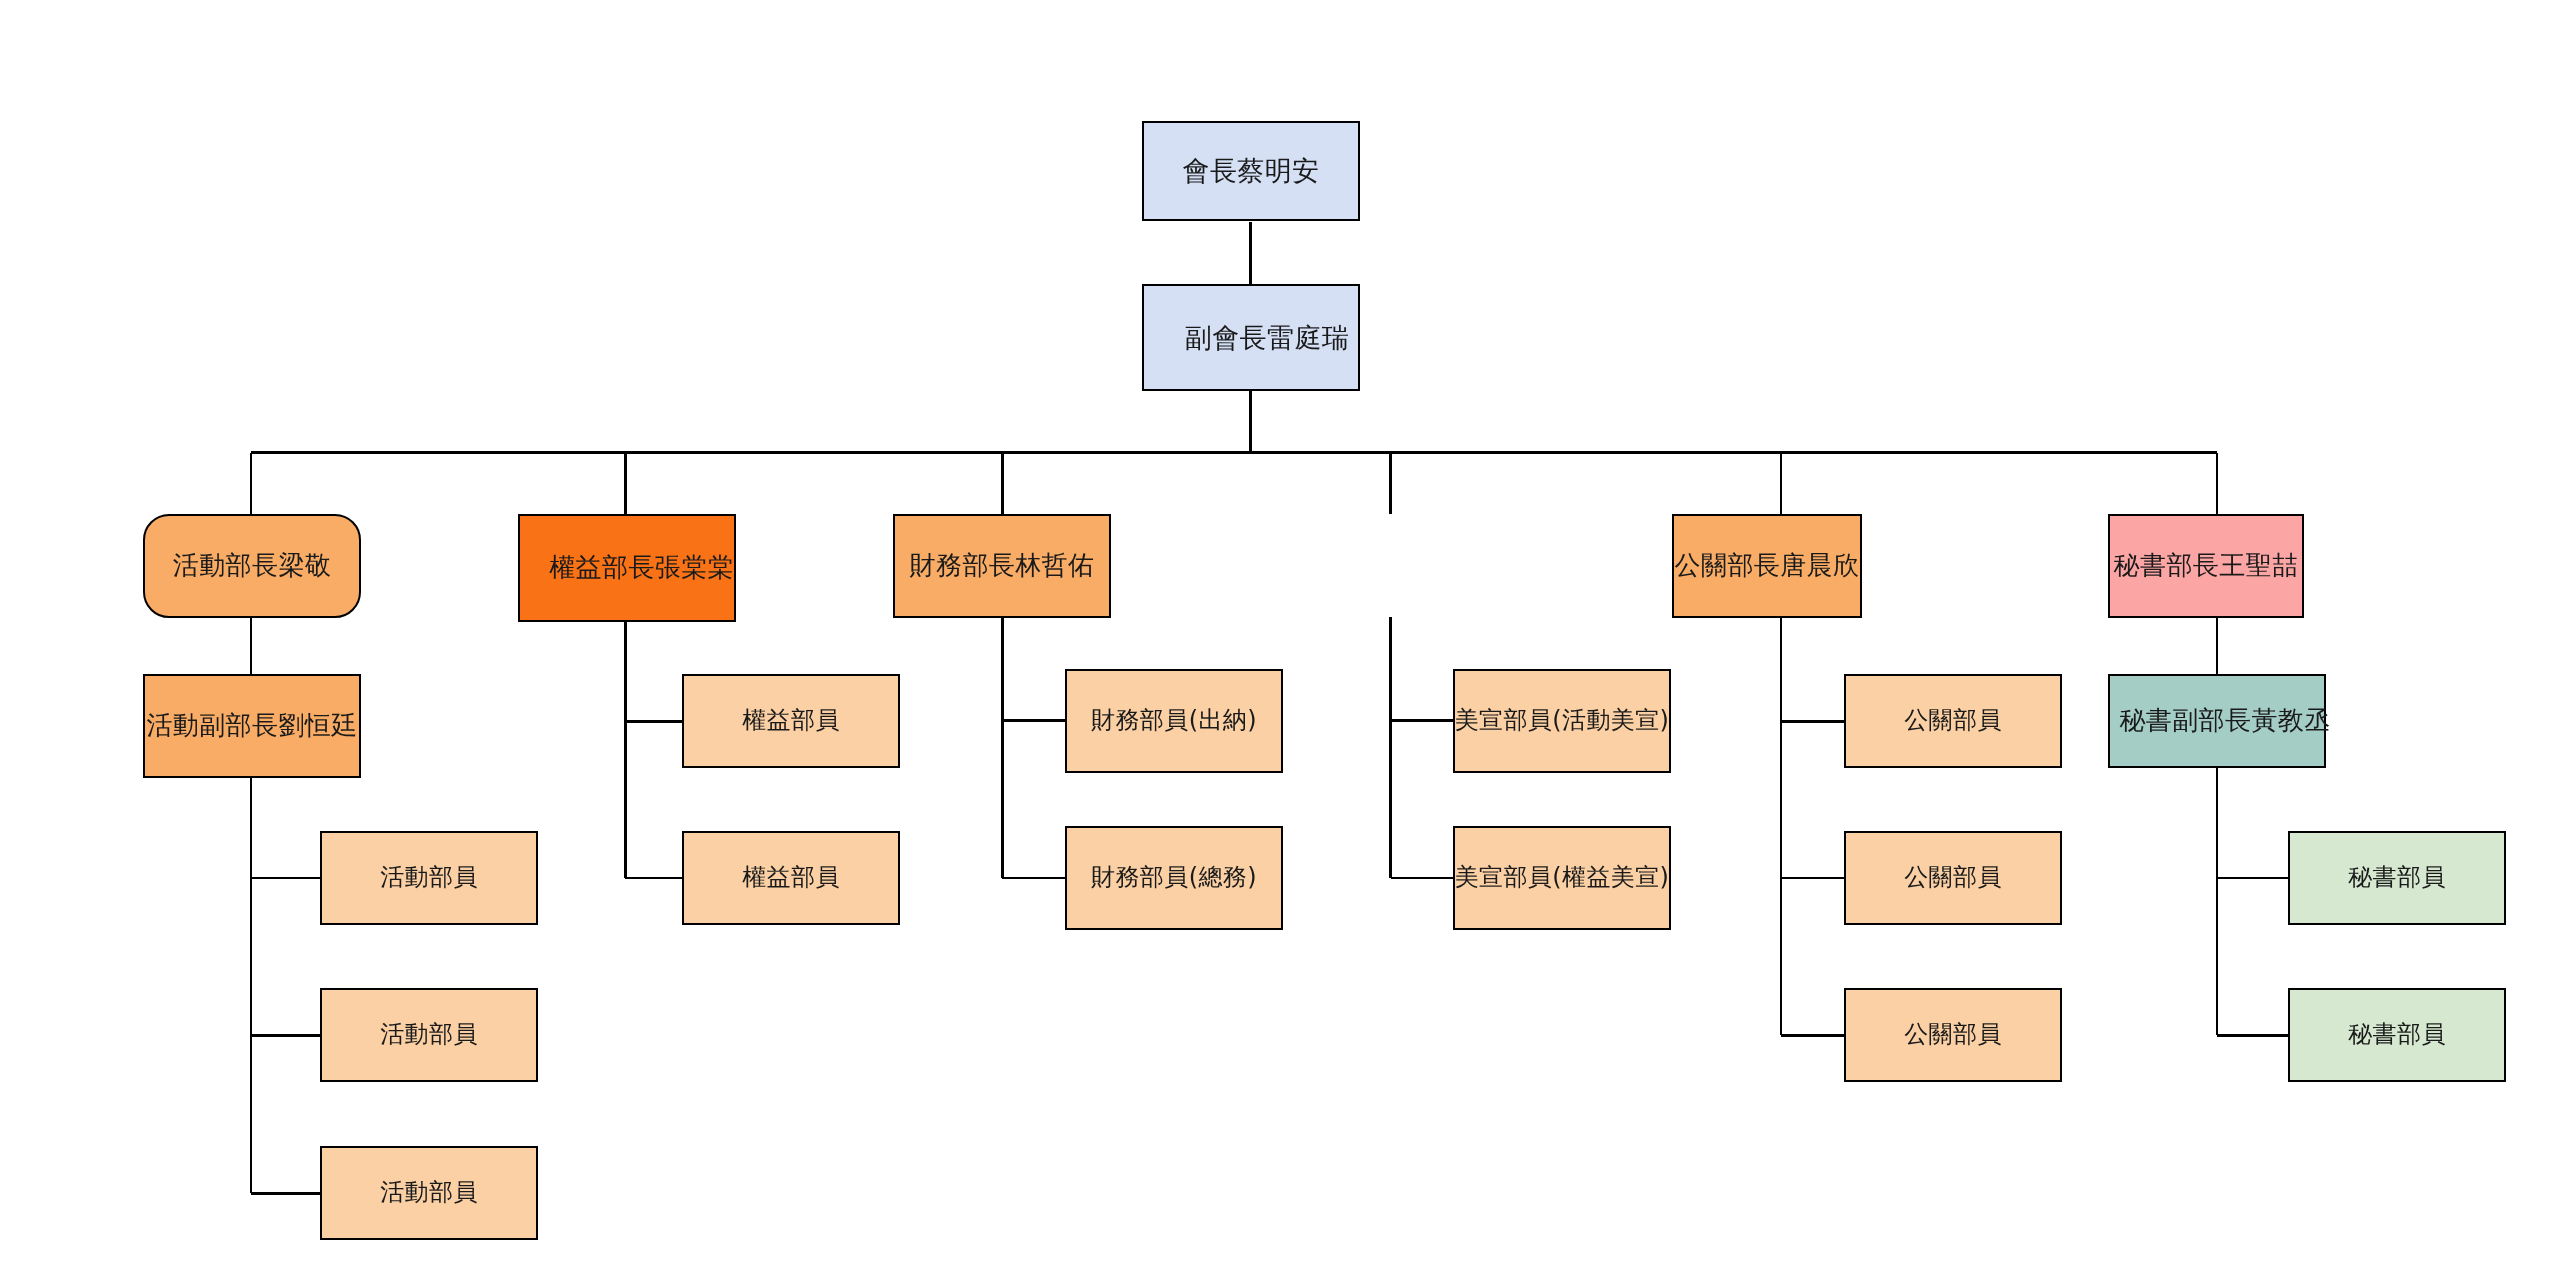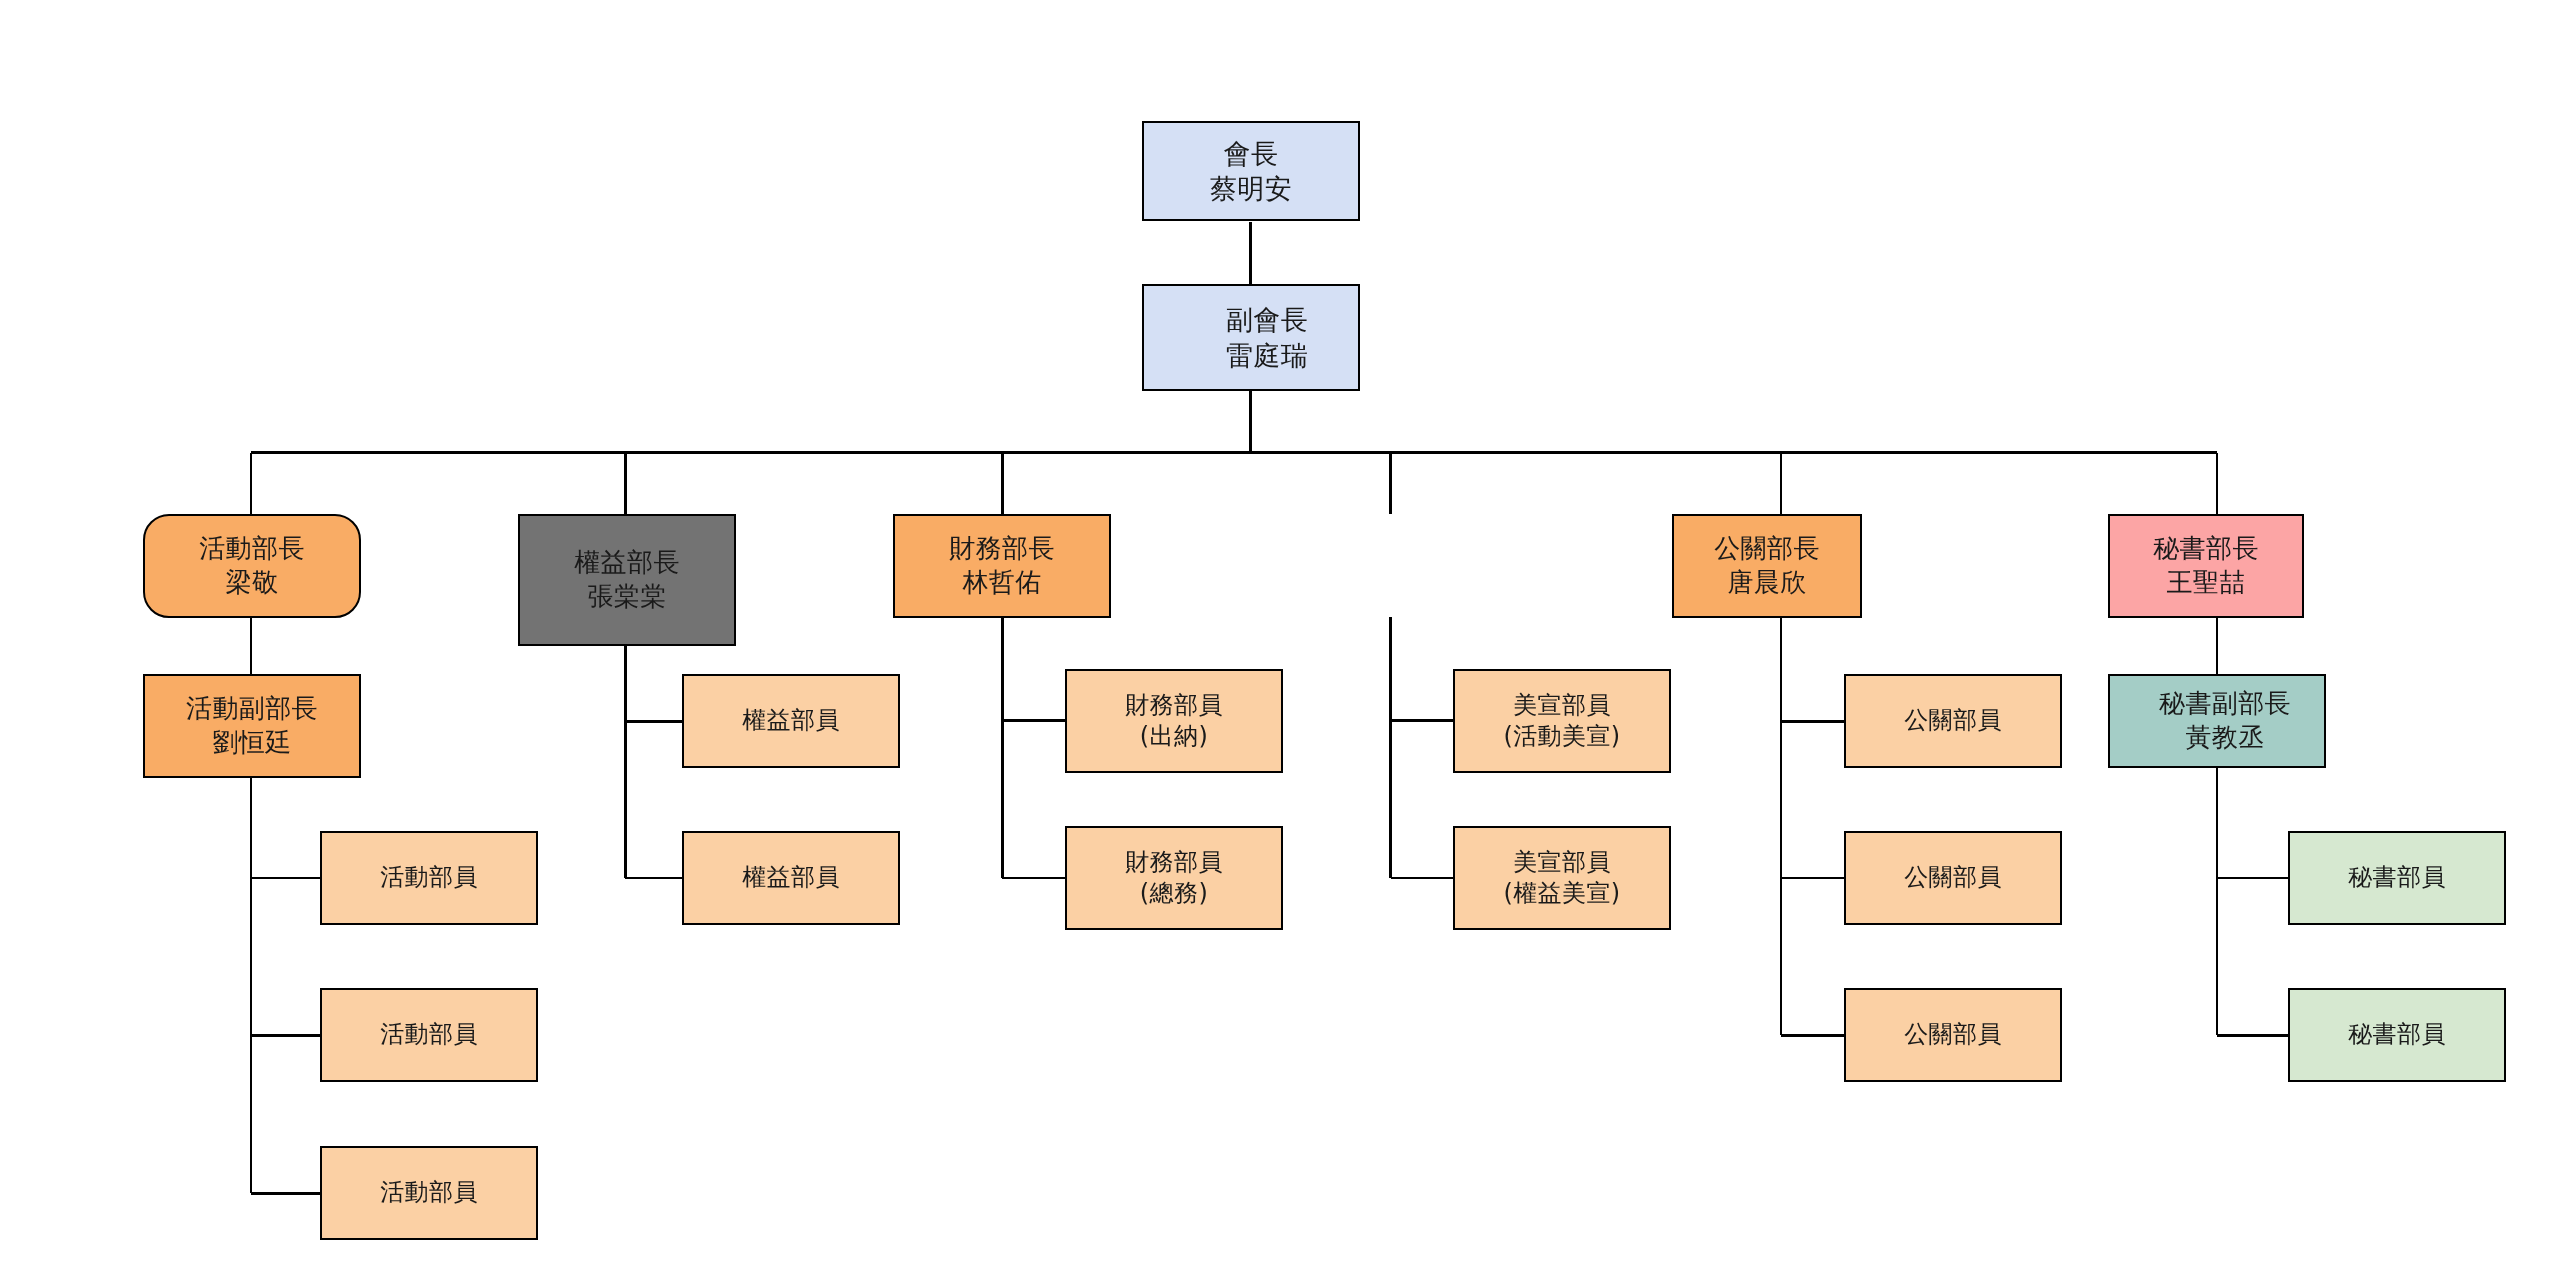--- a/index.html
+++ b/index.html
@@ -23,21 +23,21 @@
     top: 0;
     width: 2576px;
     height: 1288px;
     pointer-events: none;
   }
   .node {
     position: absolute;
     box-sizing: border-box;
     border: 2.7px solid #000000;
     display: flex;
-    flex-direction: column;
+    flex-direction: row;
     align-items: center;
     justify-content: center;
     text-align: center;
     color: #1a1a1a;
     line-height: 1.30;
     letter-spacing: 0.4px;
     z-index: 5;
   }
   .node .ln {
     display: block;
@@ -131,21 +131,21 @@
   </div>
 
   <div class="node lvl-member" style="left: 320px; top: 988px; width: 218px; height: 94px; background: rgb(251, 208, 164); border-color: rgb(0, 0, 0);">
     <span class="ln">活動部員</span>
   </div>
 
   <div class="node lvl-member" style="left: 320px; top: 1146px; width: 218px; height: 94px; background: rgb(251, 208, 164); border-color: rgb(0, 0, 0);">
     <span class="ln">活動部員</span>
   </div>
 
-  <div class="node lvl-head" style="left: 518px; top: 514px; width: 218px; height: 132px; background: #737373; border-color: rgb(0, 0, 0);">
+  <div class="node lvl-head" style="left: 518px; top: 514px; width: 218px; height: 108px; background: #f97316; border-color: rgb(0, 0, 0); justify-content: flex-end;">
     <span class="ln">權益部長</span>
     <span class="ln">張棠棠</span>
   </div>
 
   <div class="node lvl-member" style="left: 682px; top: 674px; width: 218px; height: 94px; background: rgb(251, 208, 164); border-color: rgb(0, 0, 0);">
     <span class="ln">權益部員</span>
   </div>
 
   <div class="node lvl-member" style="left: 682px; top: 831px; width: 218px; height: 94px; background: rgb(251, 208, 164); border-color: rgb(0, 0, 0);">
     <span class="ln">權益部員</span>

